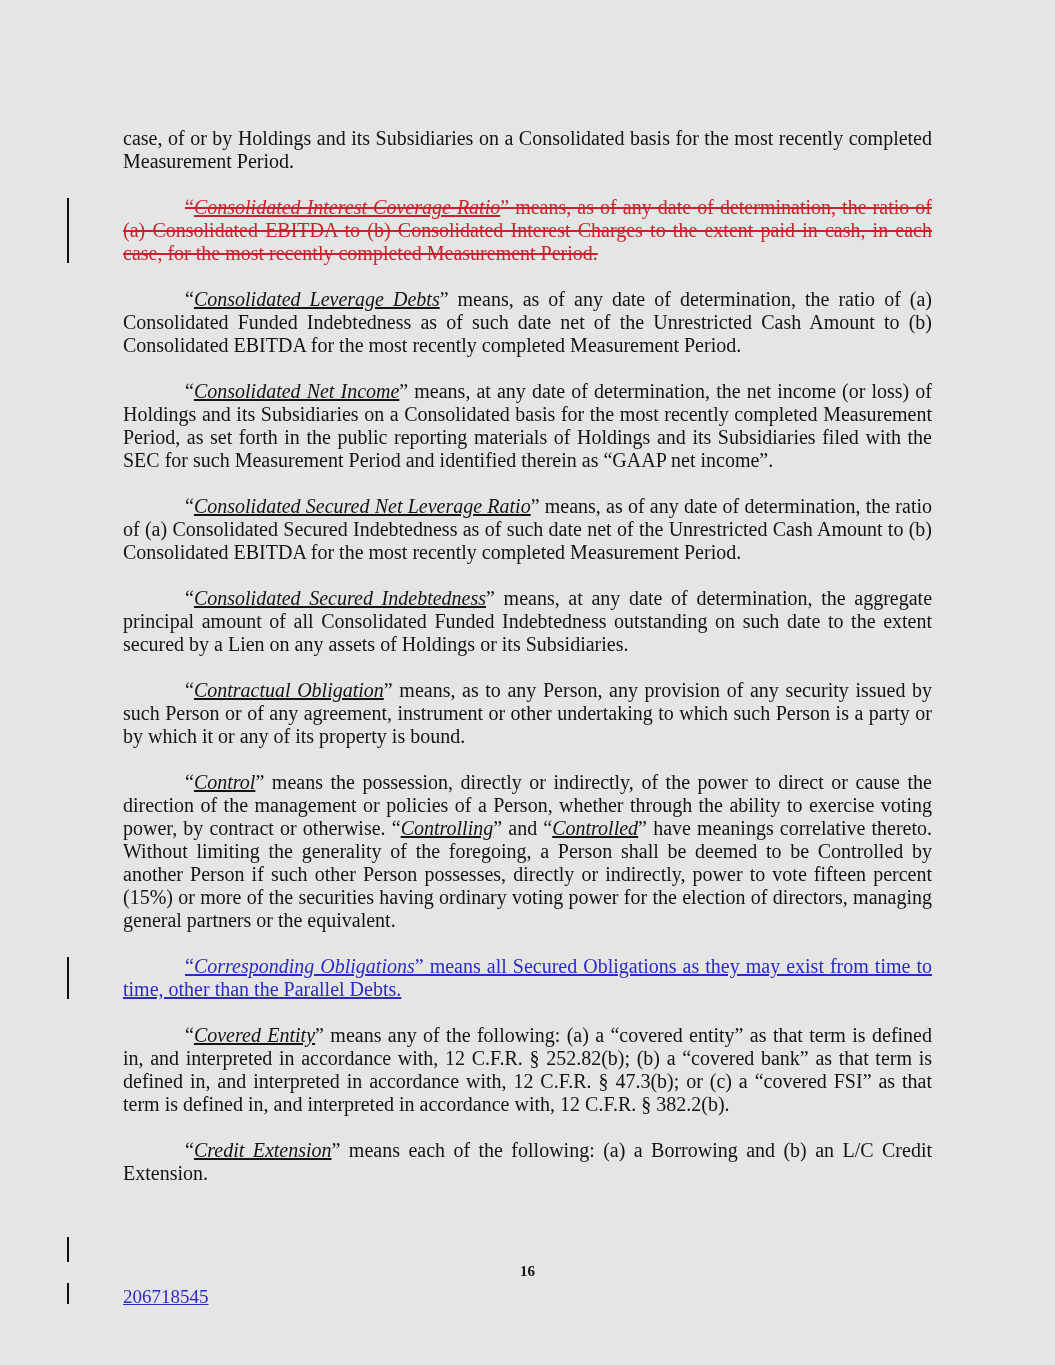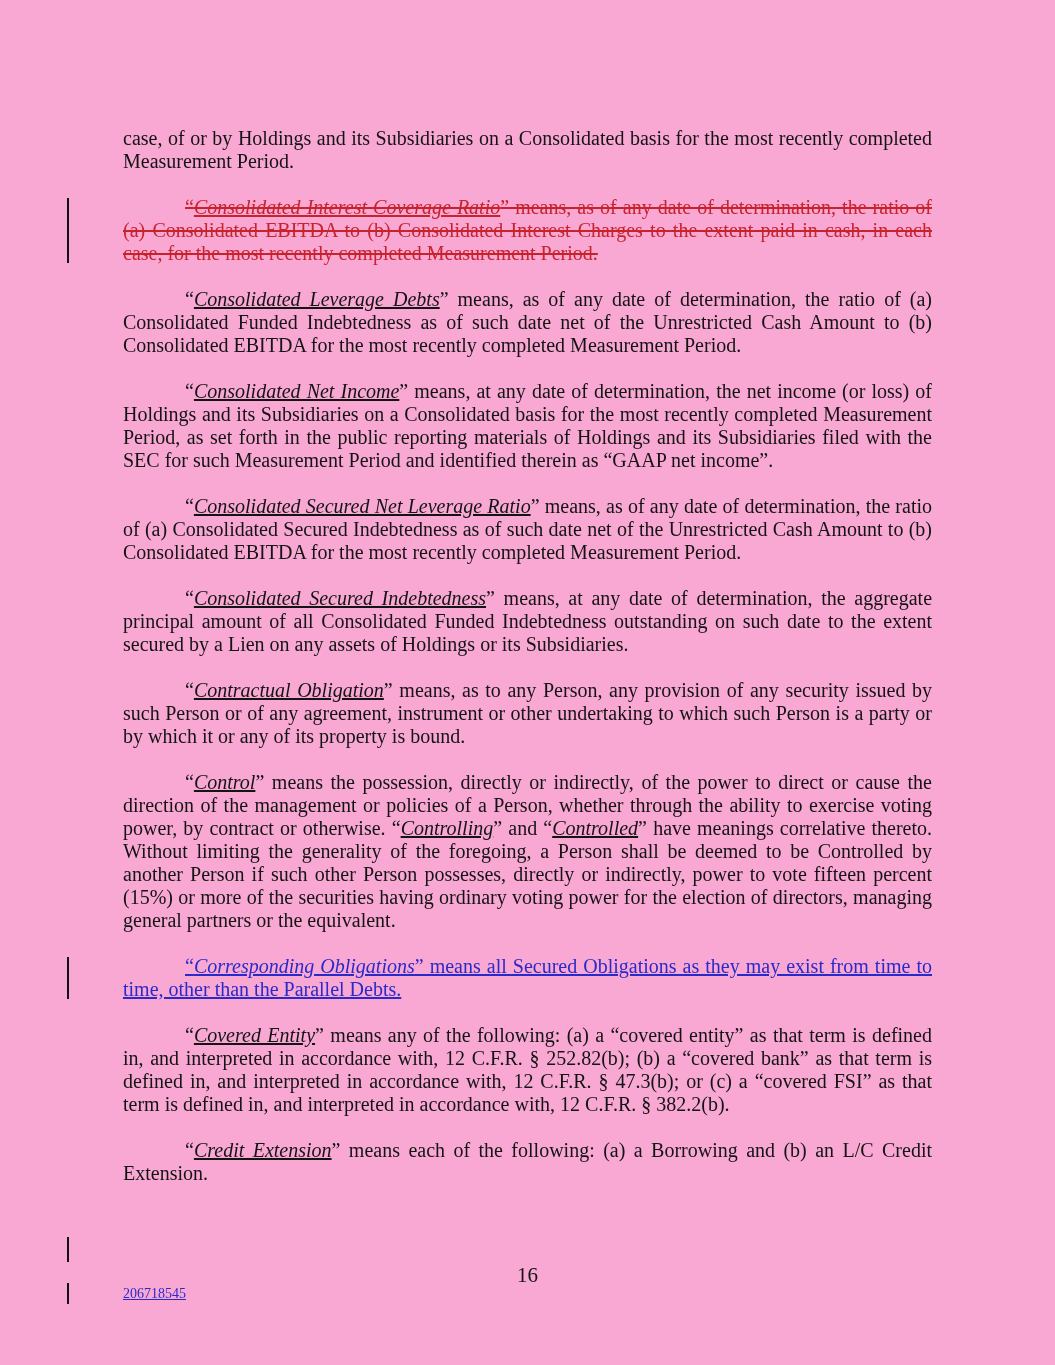--- a/index.html
+++ b/index.html
@@ -1,20 +1,20 @@
 <!DOCTYPE html>
 <html style="--deleted-color: #c8232c; --inserted-color: #2a2ac8;"><head>
 <meta charset="utf-8">
 <style>
   html, body { margin: 0; padding: 0; background: #ffffff; }
   .page {
     position: relative;
     width: 1055px;
     height: 1365px;
-    background: #f9a8d4;
+    background: #e5e5e5;
     font-family: "Liberation Serif", "DejaVu Serif", serif;
     color: #141414;
     overflow: hidden;
   }
   .content {
     position: absolute;
     left: 123px;
     top: 127px;
     width: 809px;
     font-size: 20px;
@@ -38,28 +38,29 @@
     bottom: 2px;
     width: 2px;
     background: #111;
   }
   .page-number {
     position: absolute;
     left: 0;
     top: 1263px;
     width: 100%;
     text-align: center;
-    font-size: 21px;
+    font-size: 15px;
     color: #141414;
+    font-weight: bold;
   }
   .footer-id {
     position: absolute;
     left: 123px;
     top: 1286px;
-    font-size: 14px;
+    font-size: 19px;
     color: var(--inserted-color, #2a2ac8);
     text-decoration: underline;
   }
   .margin-bar {
     position: absolute;
     left: 67px;
     width: 2px;
     background: #111;
   }
   .margin-bar.bar-1 { top: 1237px; height: 25px; }

